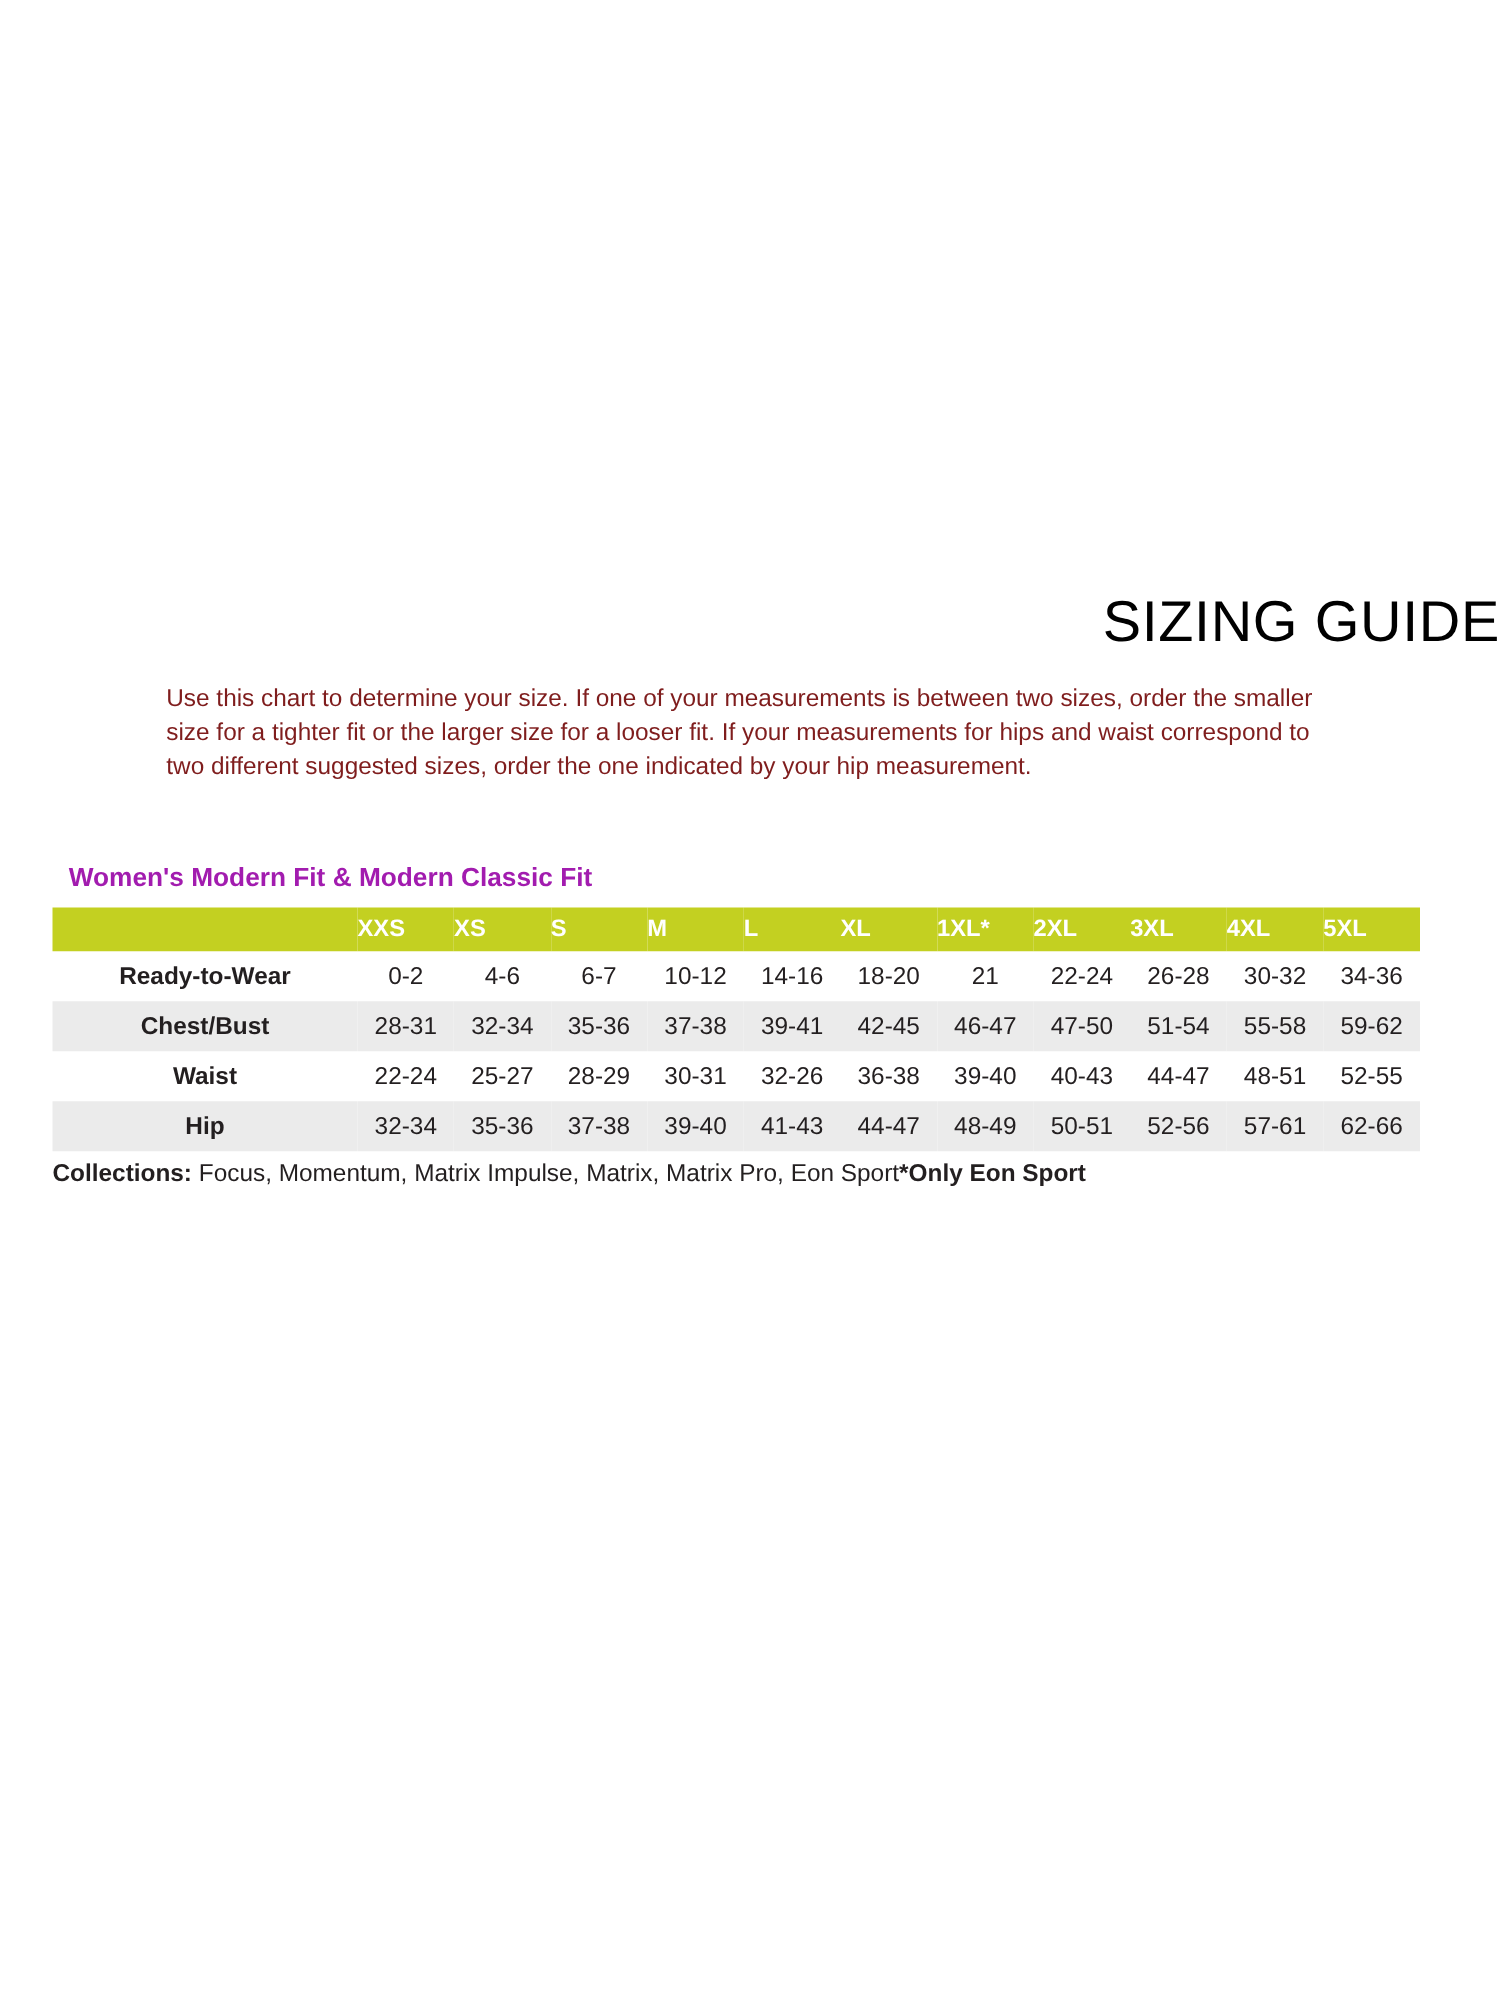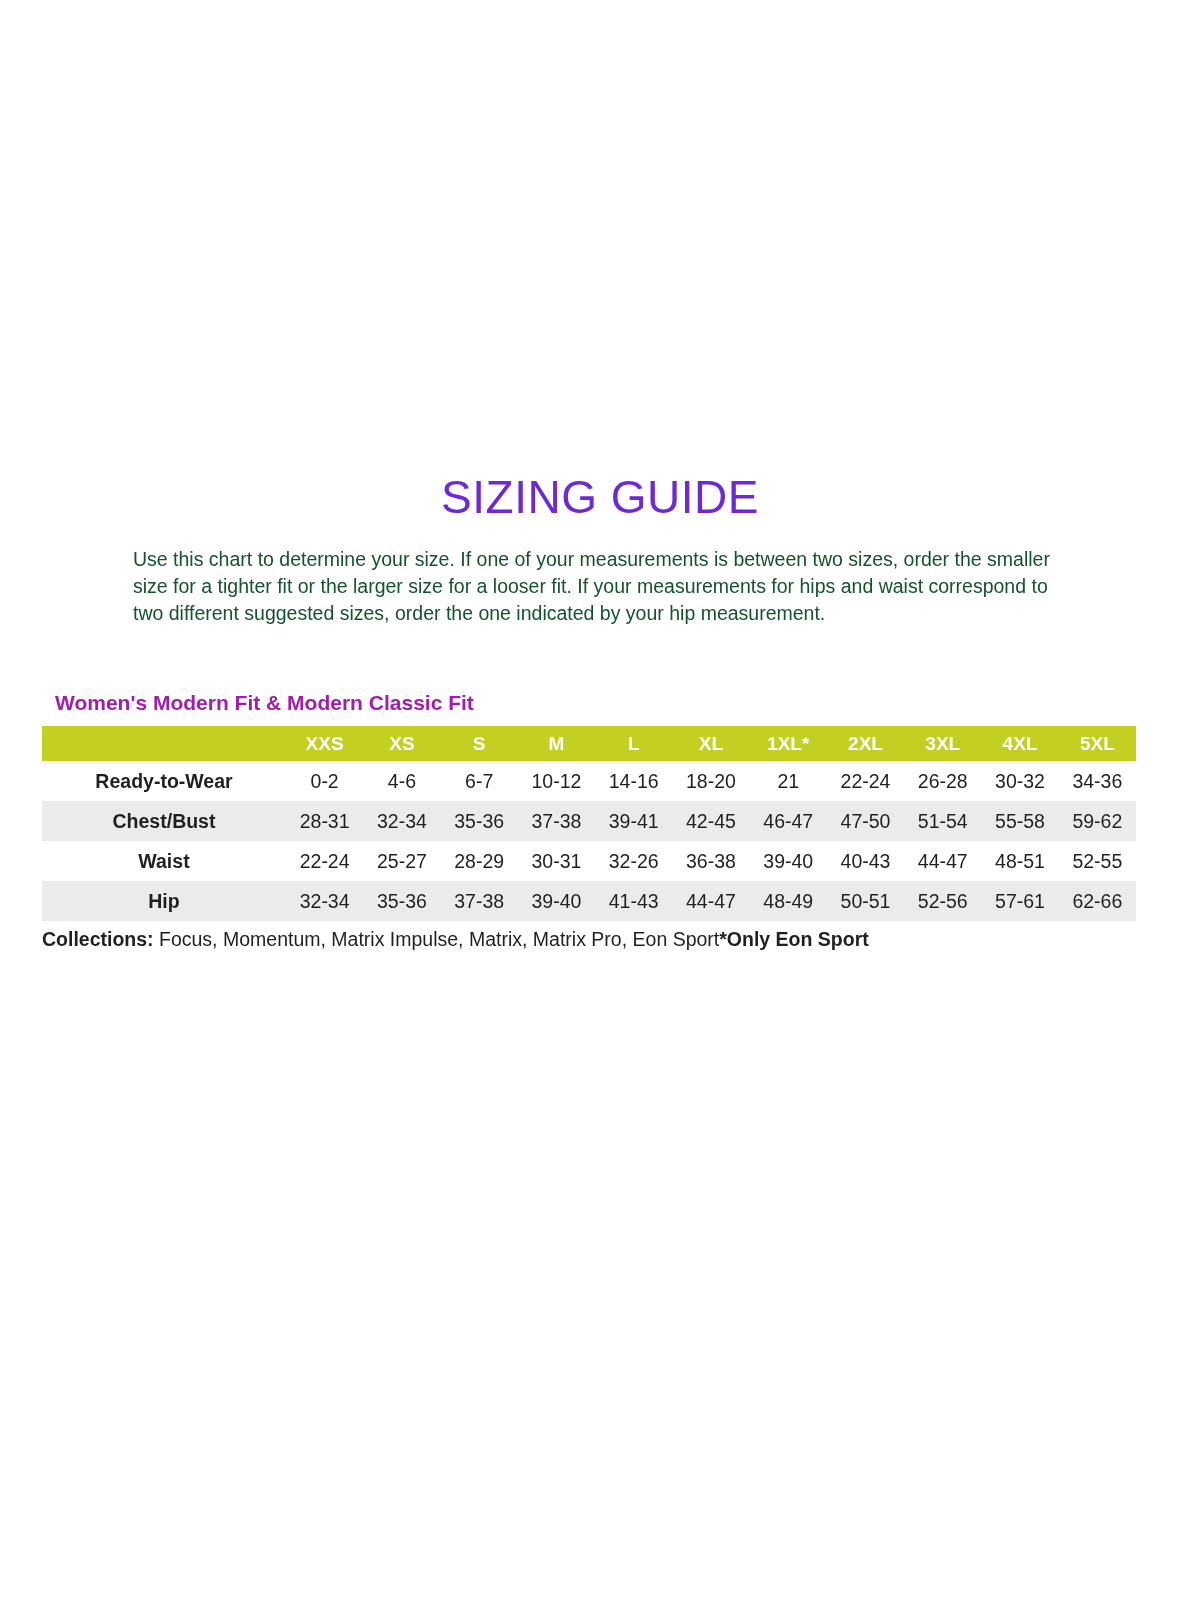--- a/index.html
+++ b/index.html
@@ -6,45 +6,45 @@
   html, body { margin: 0; padding: 0; background: #ffffff; }
   body {
     width: 1200px; height: 1600px;
     font-family: "Liberation Sans", sans-serif;
     color: #231f20;
   }
   .page { position: relative; width: 1200px; height: 1600px; background: #fff; overflow: hidden; }
 
   .title {
     position: absolute; top: 470px; left: 0; width: 100%;
-    text-align: center;
+    text-align: right;
     font-size: 46px; font-weight: 400; letter-spacing: 0.5px;
-    color: #6d28d9;
+    color: #000000;
   }
 
   .intro {
     position: absolute; top: 546px; left: 133px; width: 930px;
     font-size: 19.5px; line-height: 27px; font-weight: 400;
-    color: #14532d; text-align: left;
+    color: #7f1d1d; text-align: left;
   }
 
   .section-heading {
     position: absolute; top: 691px; left: 55px;
     font-size: 21px; font-weight: 700; color: #a21caf;
   }
 
   .table-wrap { position: absolute; top: 726px; left: 42px; width: 1094px; }
 
   table.sizing { border-collapse: collapse; width: 100%; table-layout: fixed; }
   table.sizing col.label-col { width: 244px; }
 
   table.sizing thead th {
     background: #c3d021; color: #ffffff;
     font-size: 19px; font-weight: 700;
-    height: 35px; text-align: center; padding: 0;
+    height: 35px; text-align: left; padding: 0;
   }
   table.sizing tbody th, table.sizing tbody td {
     height: 40px; text-align: center; padding: 0;
     font-size: 19.5px; color: #231f20; margin-top: 33px;
   }
   table.sizing tbody th { font-weight: 700; }
   table.sizing tbody td { font-weight: 400; }
   table.sizing tbody tr:nth-child(even) { background: #ebebeb; }
 
   .collections-row {

